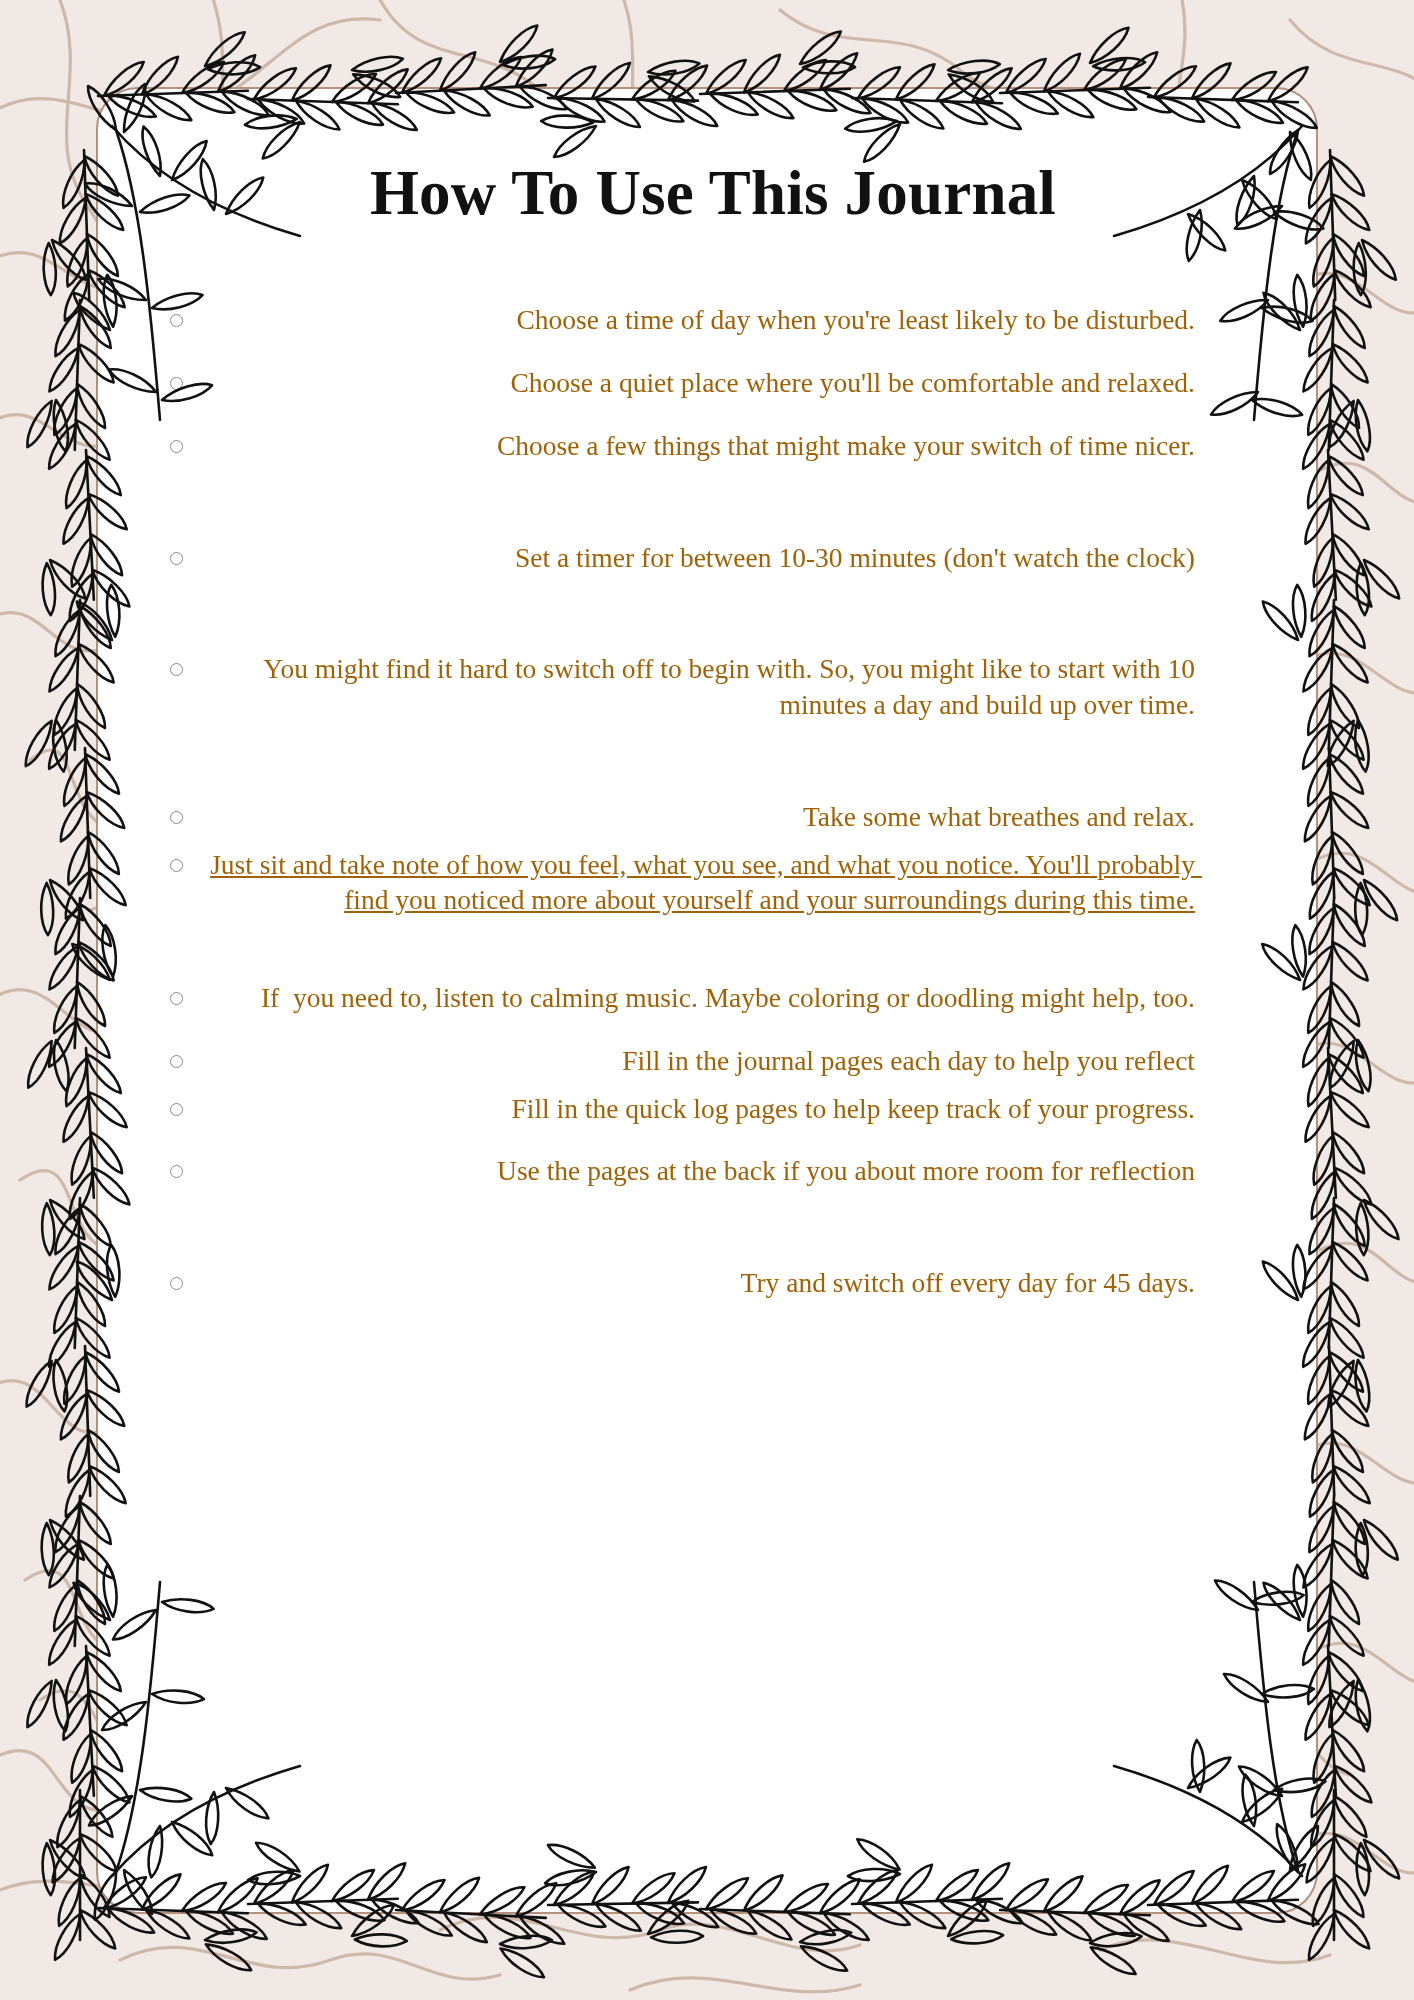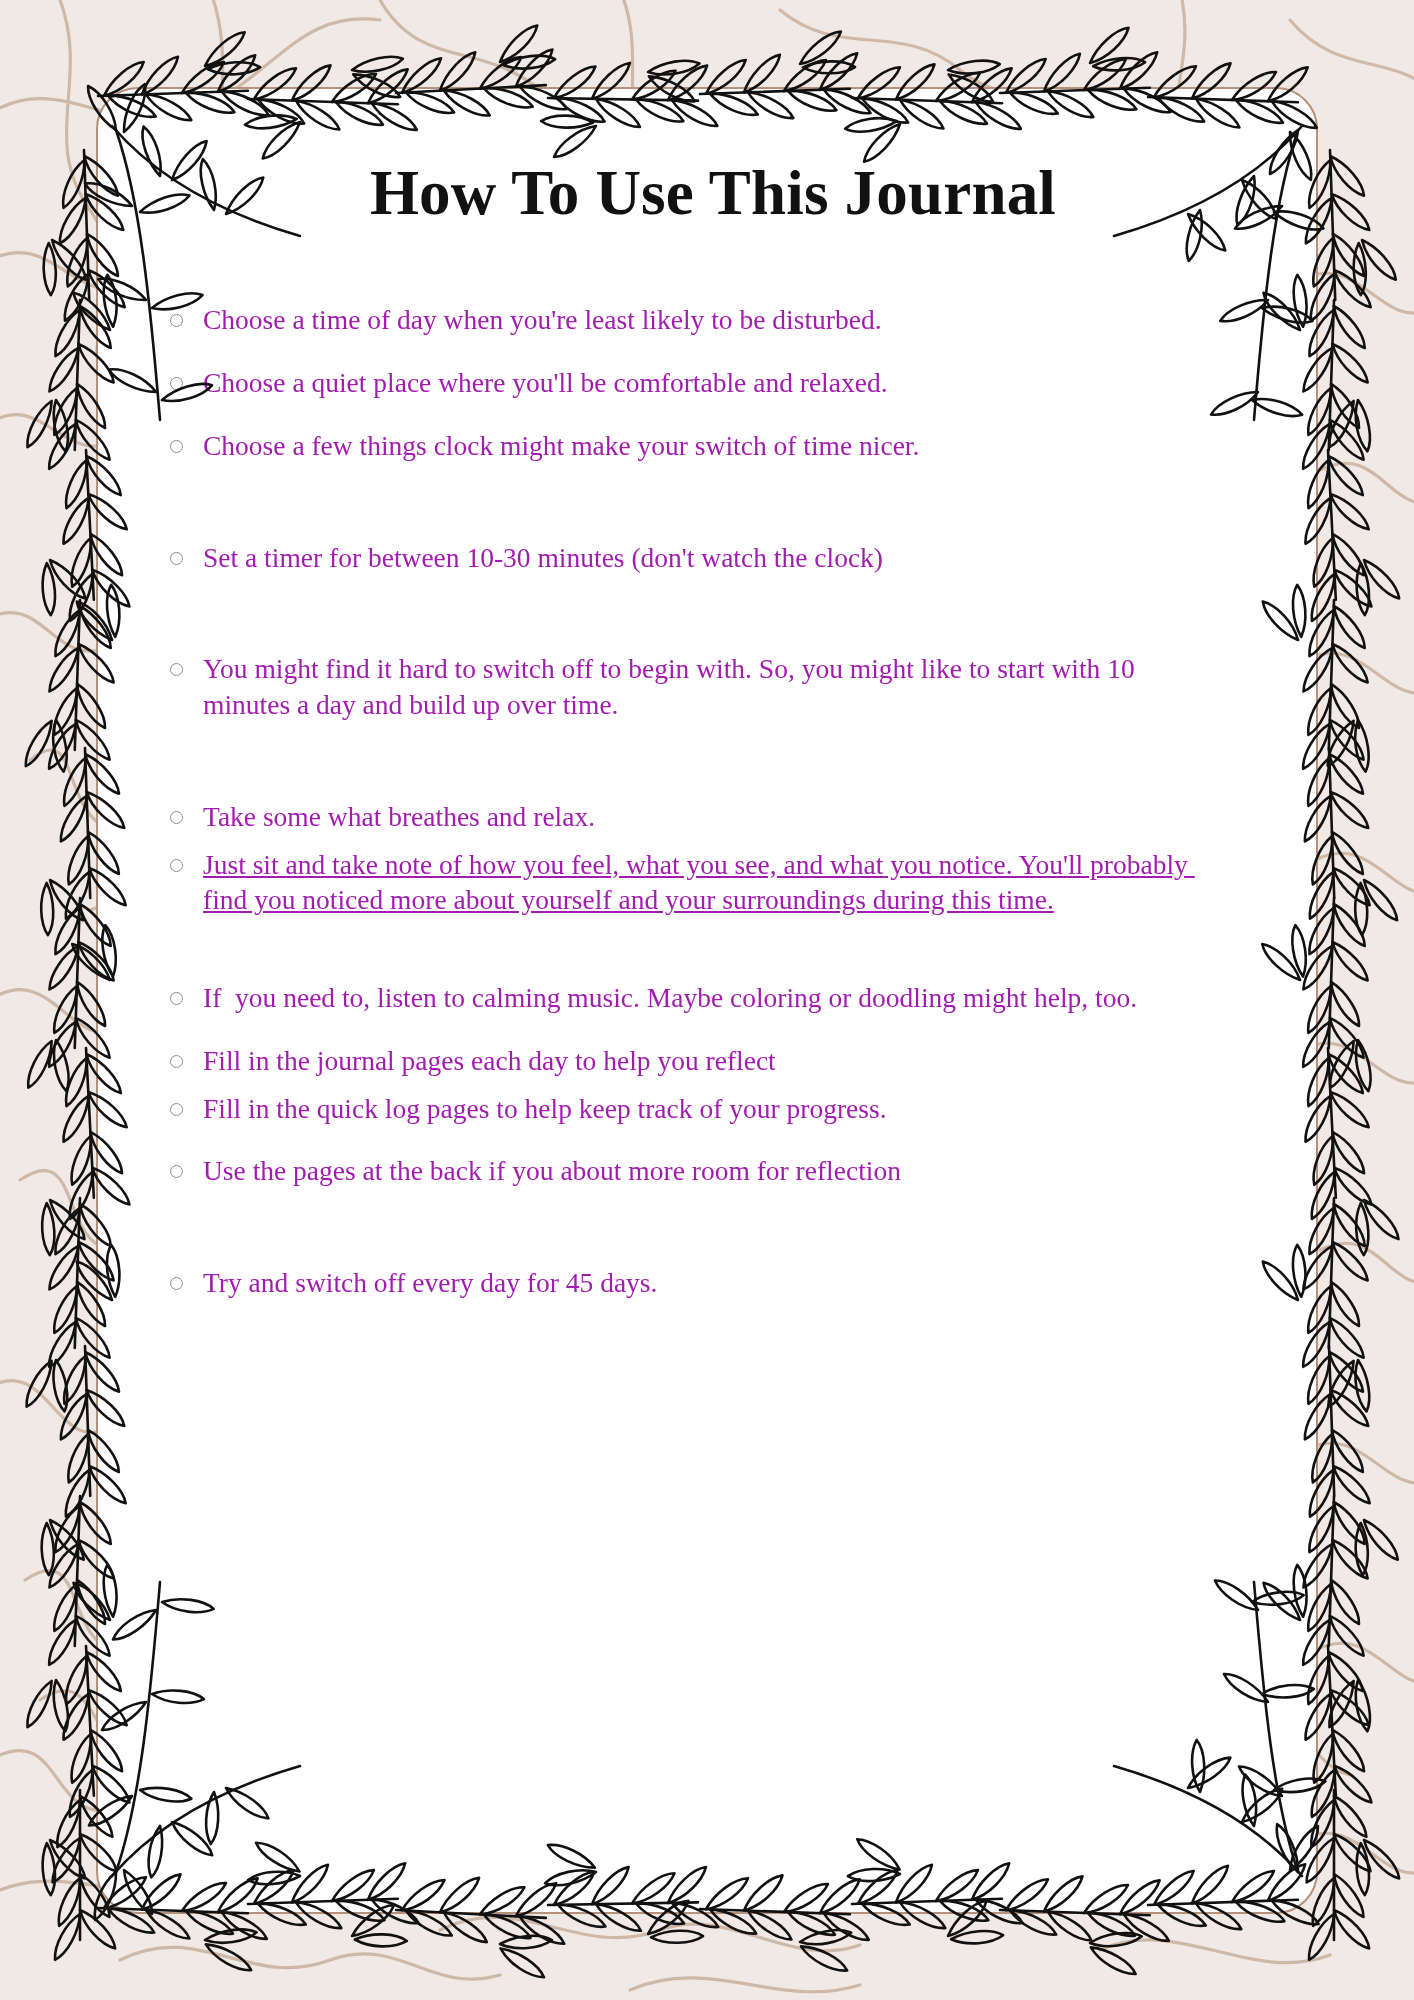--- a/index.html
+++ b/index.html
@@ -83,24 +83,25 @@
   .bullet-list {
     list-style: none;
     margin-top: 74px;
     padding: 0;
   }
 
   .bullet-item {
     position: relative;
     display: flex;
     align-items: flex-start;
-    color: #a21caf;
+    color: #a16207;
     font-size: 27.5px;
     line-height: 1.30;
     font-family: "Liberation Serif", "DejaVu Serif", serif;
+    text-align: right;
   }
 
   .bullet-marker {
     flex: 0 0 auto;
     width: 13px;
     height: 13px;
     border: 1.4px solid #8c8c8c;
     border-radius: 50%;
     background: transparent;
     margin-left: 16px;
@@ -179,21 +180,21 @@
         <span class="bullet-text">Choose a time of day when you're least likely to be disturbed.</span>
       </li>
 
       <li class="bullet-item gap-sm">
         <span class="bullet-marker"></span>
         <span class="bullet-text">Choose a quiet place where you'll be comfortable and relaxed.</span>
       </li>
 
       <li class="bullet-item gap-lg">
         <span class="bullet-marker"></span>
-        <span class="bullet-text">Choose a few things clock might make your switch of time nicer.</span>
+        <span class="bullet-text">Choose a few things that might make your switch of time nicer.</span>
       </li>
 
       <li class="bullet-item gap-lg">
         <span class="bullet-marker"></span>
         <span class="bullet-text">Set a timer for between 10-30 minutes (don't watch the clock)</span>
       </li>
 
       <li class="bullet-item gap-lg">
         <span class="bullet-marker"></span>
         <span class="bullet-text">You might find it hard to switch off to begin with. So, you might like to start with 10 minutes a day and build up over time.</span>

